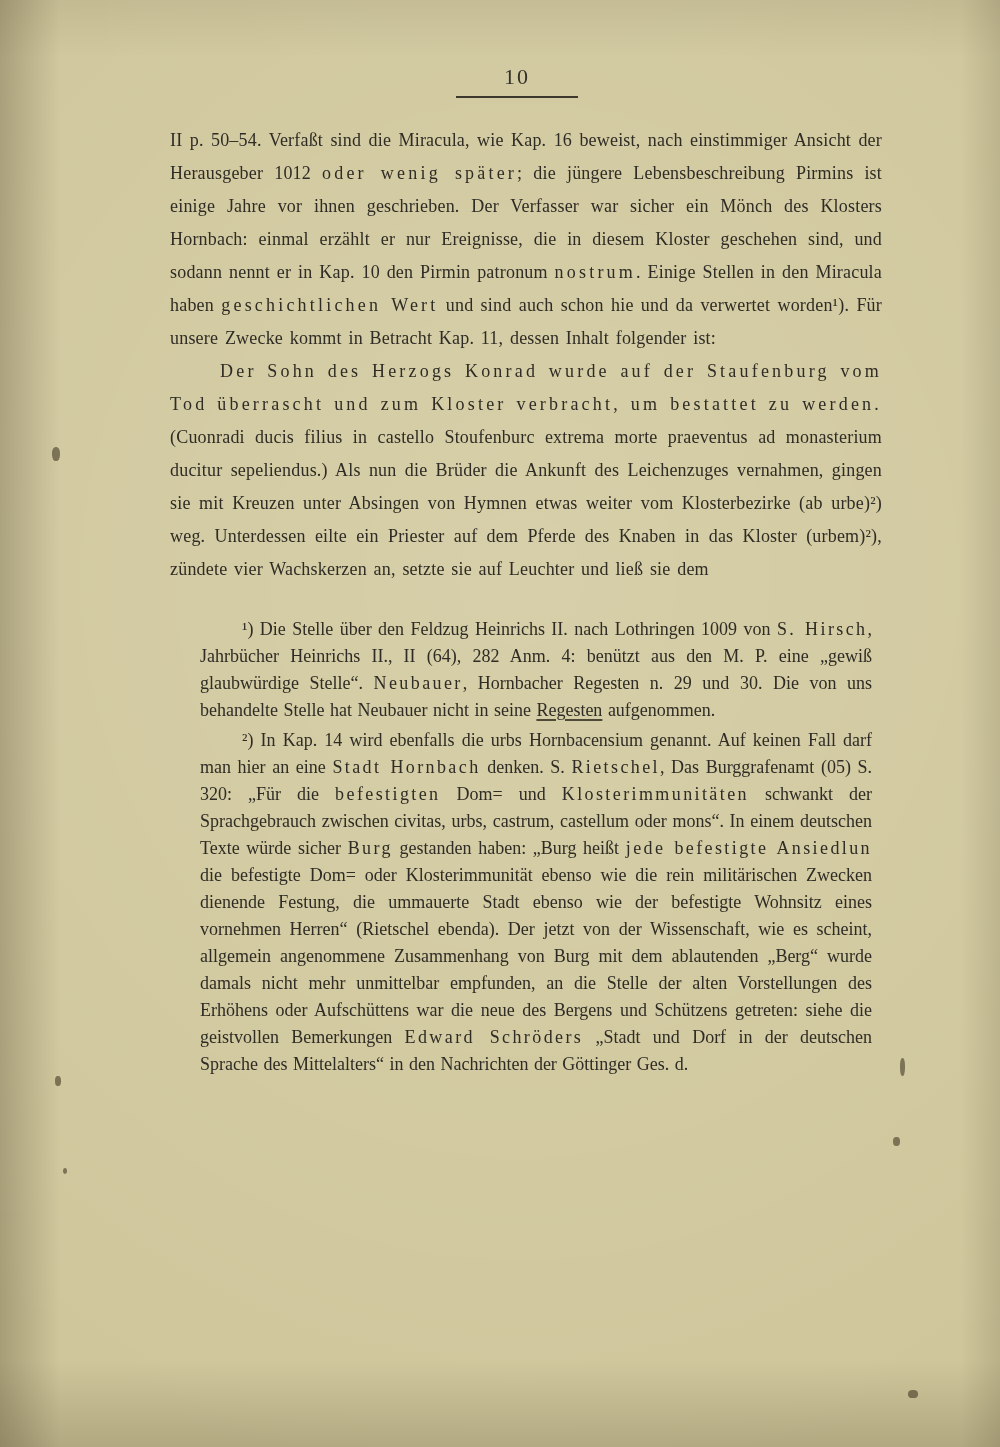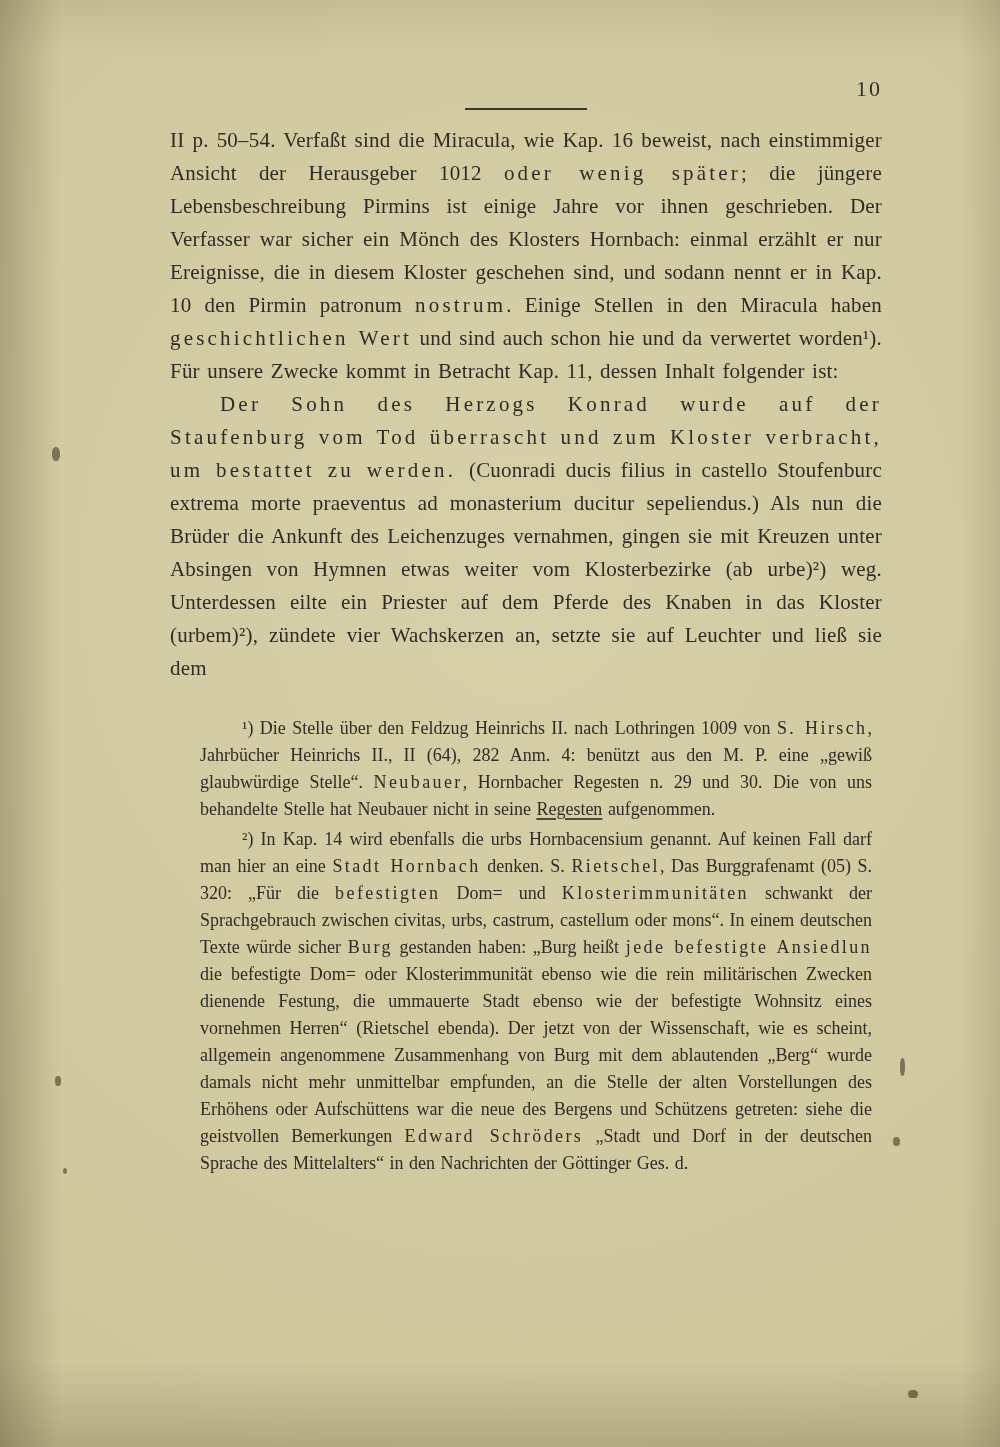--- a/index.html
+++ b/index.html
@@ -25,44 +25,43 @@
     background:
       radial-gradient(ellipse 120% 90% at 52% 40%, rgba(255,255,242,0.16), rgba(0,0,0,0) 72%),
       linear-gradient(90deg,  rgba(72,62,36,0.30), rgba(72,62,36,0) 6%),
       linear-gradient(270deg, rgba(72,62,36,0.16), rgba(72,62,36,0) 4%),
       linear-gradient(0deg,   rgba(72,62,36,0.22), rgba(72,62,36,0) 6%),
       linear-gradient(180deg, rgba(72,62,36,0.10), rgba(72,62,36,0) 4%);
   }
   .page-header {
     position: absolute;
     top: 64px;
-    left: 170px;
+    left: 161px;
     width: 712px;
-    text-align: right;
-    margin-top: 12px;
+    text-align: center;
   }
   .page-number {
     font-size: 22px;
     letter-spacing: 2px;
     color: #35312a;
   }
   .page-number-rule {
     width: 122px;
     height: 2px;
     background: #3c382e;
     margin: 6px auto 0 auto;
   }
   .text-column {
     position: absolute;
     top: 124px;
     left: 170px;
     width: 712px;
   }
   .main-text {
-    font-size: 21px;
+    font-size: 18px;
     line-height: 33px;
     text-align: justify;
     word-spacing: 2px;
     letter-spacing: 0.2px;
     font-family: Liberation Serif, serif;
   }
   .para { margin: 0; }
   .para-indent { text-indent: 50px; }
   .seg-spaced { letter-spacing: 3.2px; }
   .footnotes {

